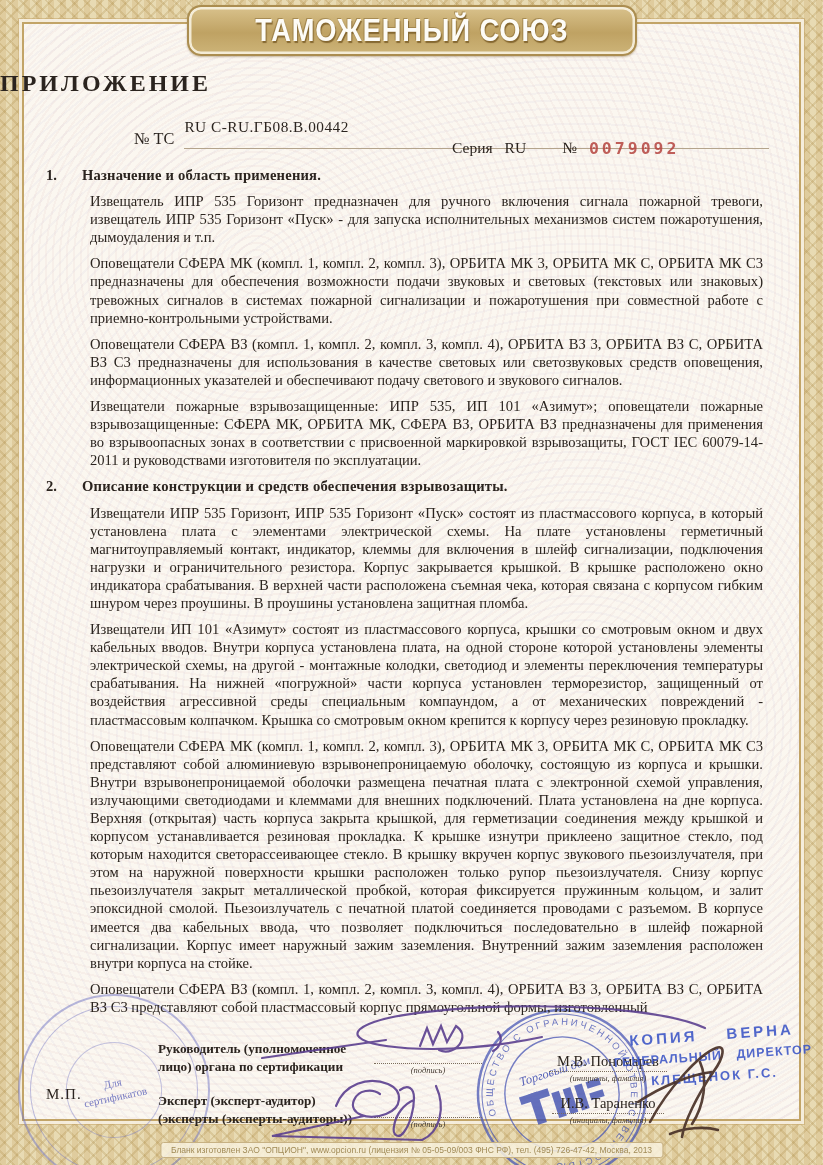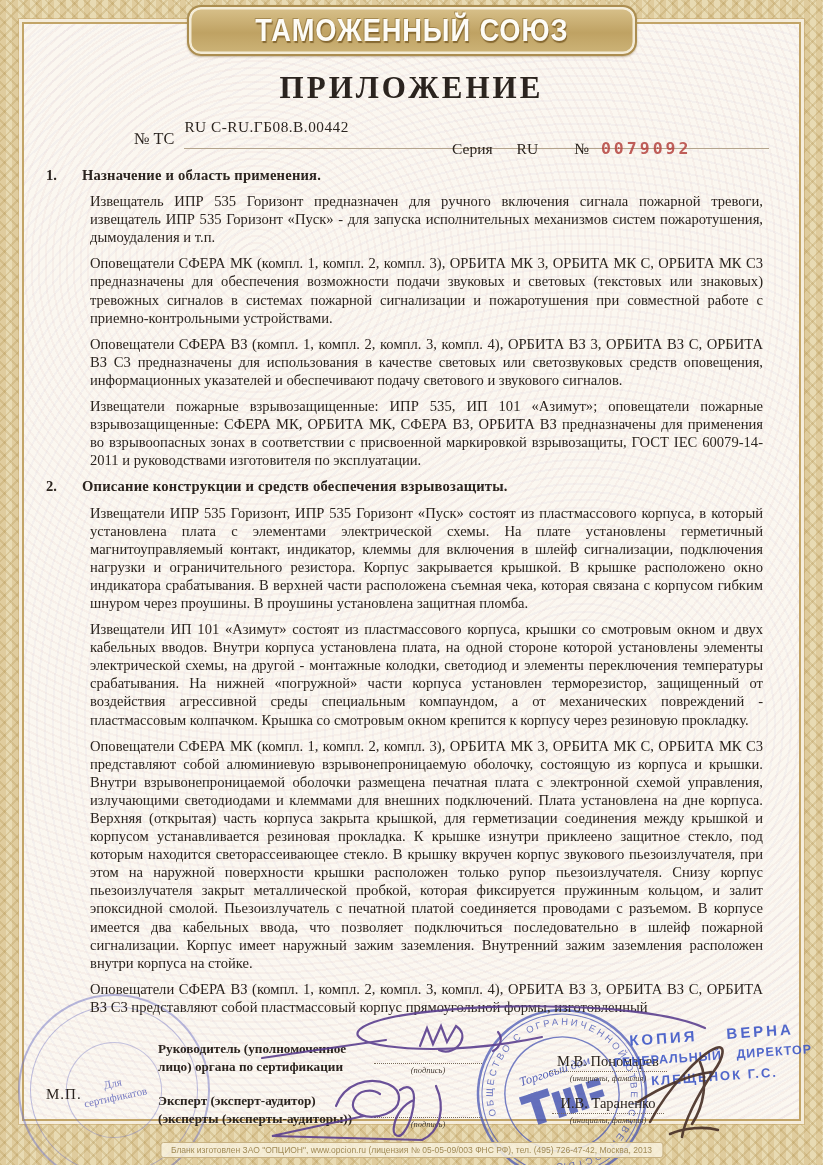--- a/index.html
+++ b/index.html
@@ -28,37 +28,37 @@
     border:2px solid #ab8d50;border-radius:14px;
     box-shadow:inset 0 0 0 2.5px rgba(250,246,232,.85), 0 1px 2px rgba(120,90,40,.4);
     z-index:6;
   }
   .banner-text{
     font-family:"Liberation Sans",sans-serif;font-weight:bold;font-size:31px;
     color:#fdfcf7;letter-spacing:1px;transform:scaleX(.88);white-space:nowrap;
     text-shadow:1px 1.5px 1px rgba(130,100,45,.95), -1px -1px 0 rgba(130,100,45,.5);
   }
   .title{
-    position:absolute;top:70px;left:0;width:100%;text-align:center;
-    font-size:31px;font-weight:bold;letter-spacing:3px;z-index:5;
+    position:absolute;top:70px;left:0;width:100%;
+    font-size:24px;font-weight:bold;letter-spacing:3px;z-index:5;
   }
   .cert-line{
     position:absolute;top:113px;left:118px;right:54px;
     display:flex;align-items:flex-end;font-size:16.3px;z-index:5;white-space:nowrap;
   }
   .cert-no-label{margin-left:16px;margin-top:16px;}
   .cert-number{
     flex:1;margin-left:10px;border-bottom:1px solid #b4a48c;
     font-size:15.3px;padding-bottom:12px;letter-spacing:.5px;
   }
   .series-line{
-    position:absolute;top:139px;left:452px;display:flex;align-items:center;
+    position:absolute;top:139px;left:452px;display:flex;align-items:flex-start;
     font-size:15.5px;z-index:5;
   }
-  .series-region{margin-left:24px;}
+  .series-region{margin-left:12px;}
   .series-no-label{margin-left:36px;}
   .series-number{
     margin-left:12px;color:#b5443f;font-family:"DejaVu Sans Mono",monospace;
     font-size:16.5px;letter-spacing:3px;font-weight:bold;opacity:.85;
   }
   .content{
     position:absolute;left:46px;right:52px;top:166px;
     font-size:14.6px;line-height:18.1px;text-align:justify;z-index:5;
   }
   .section{display:flex;}

